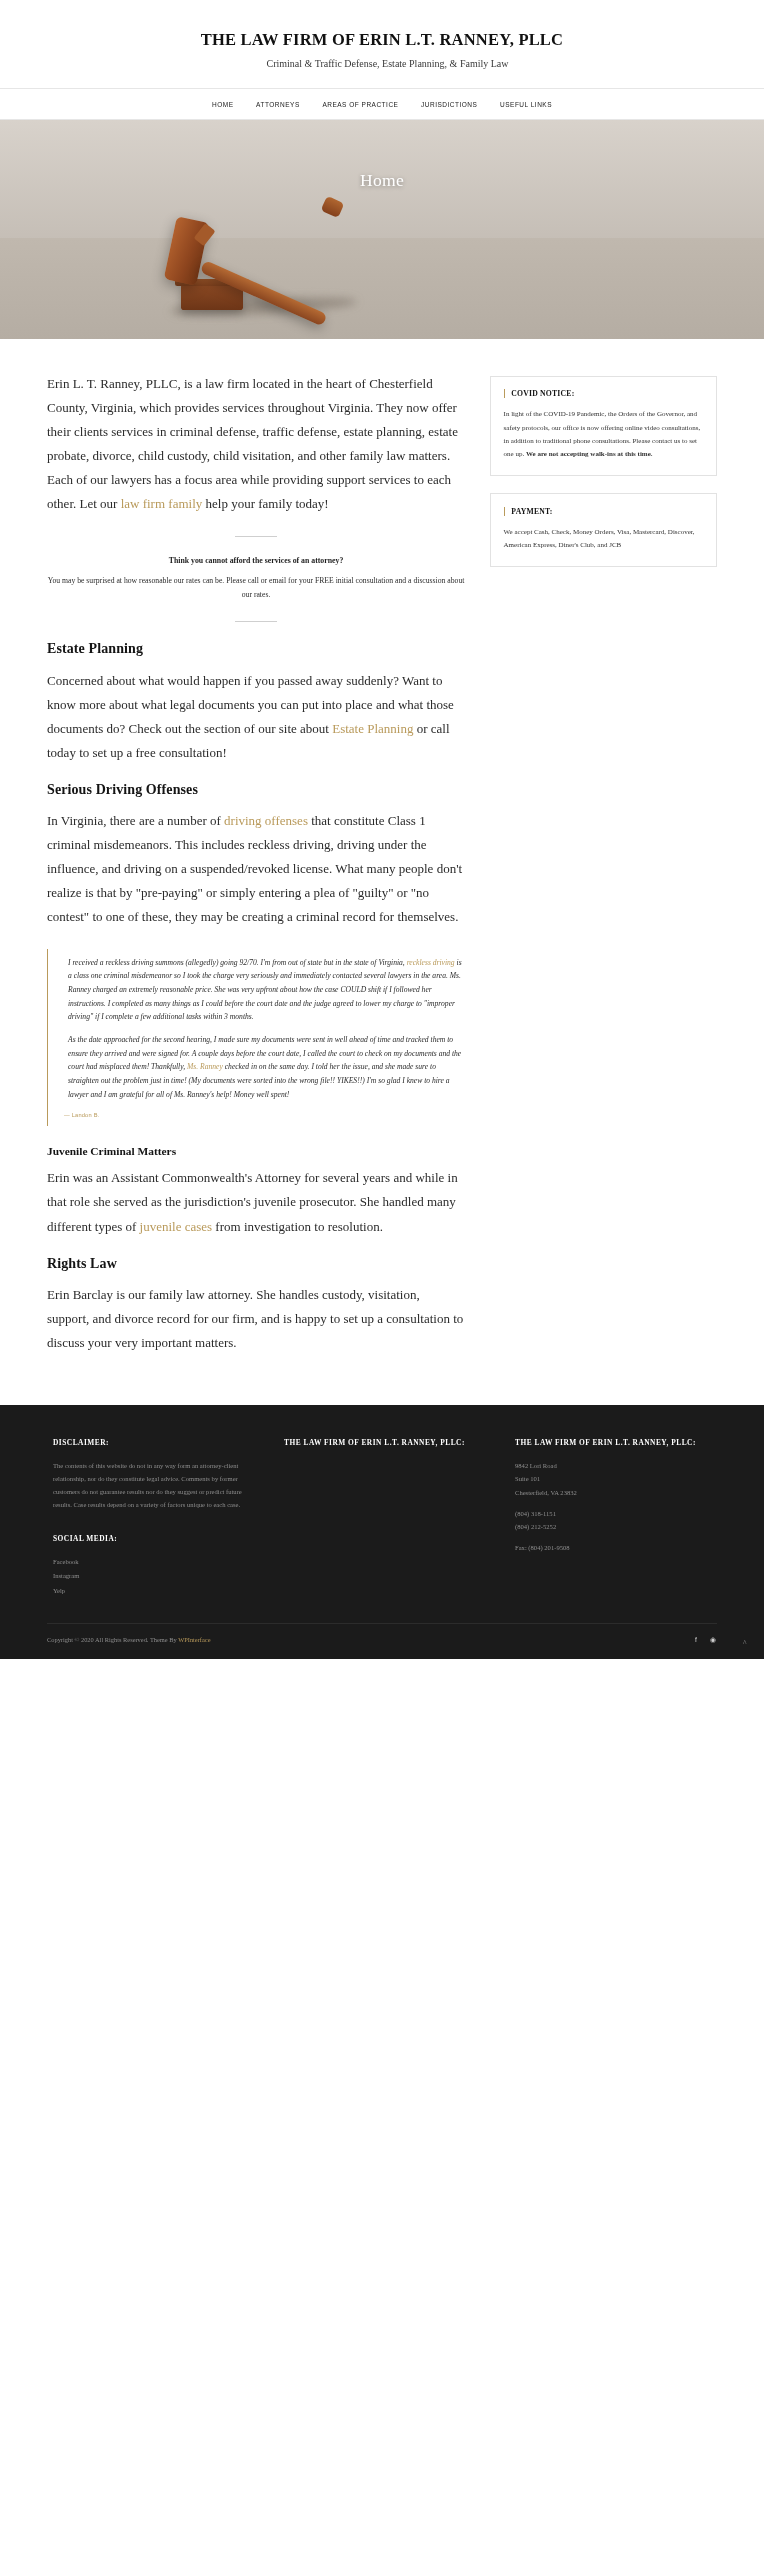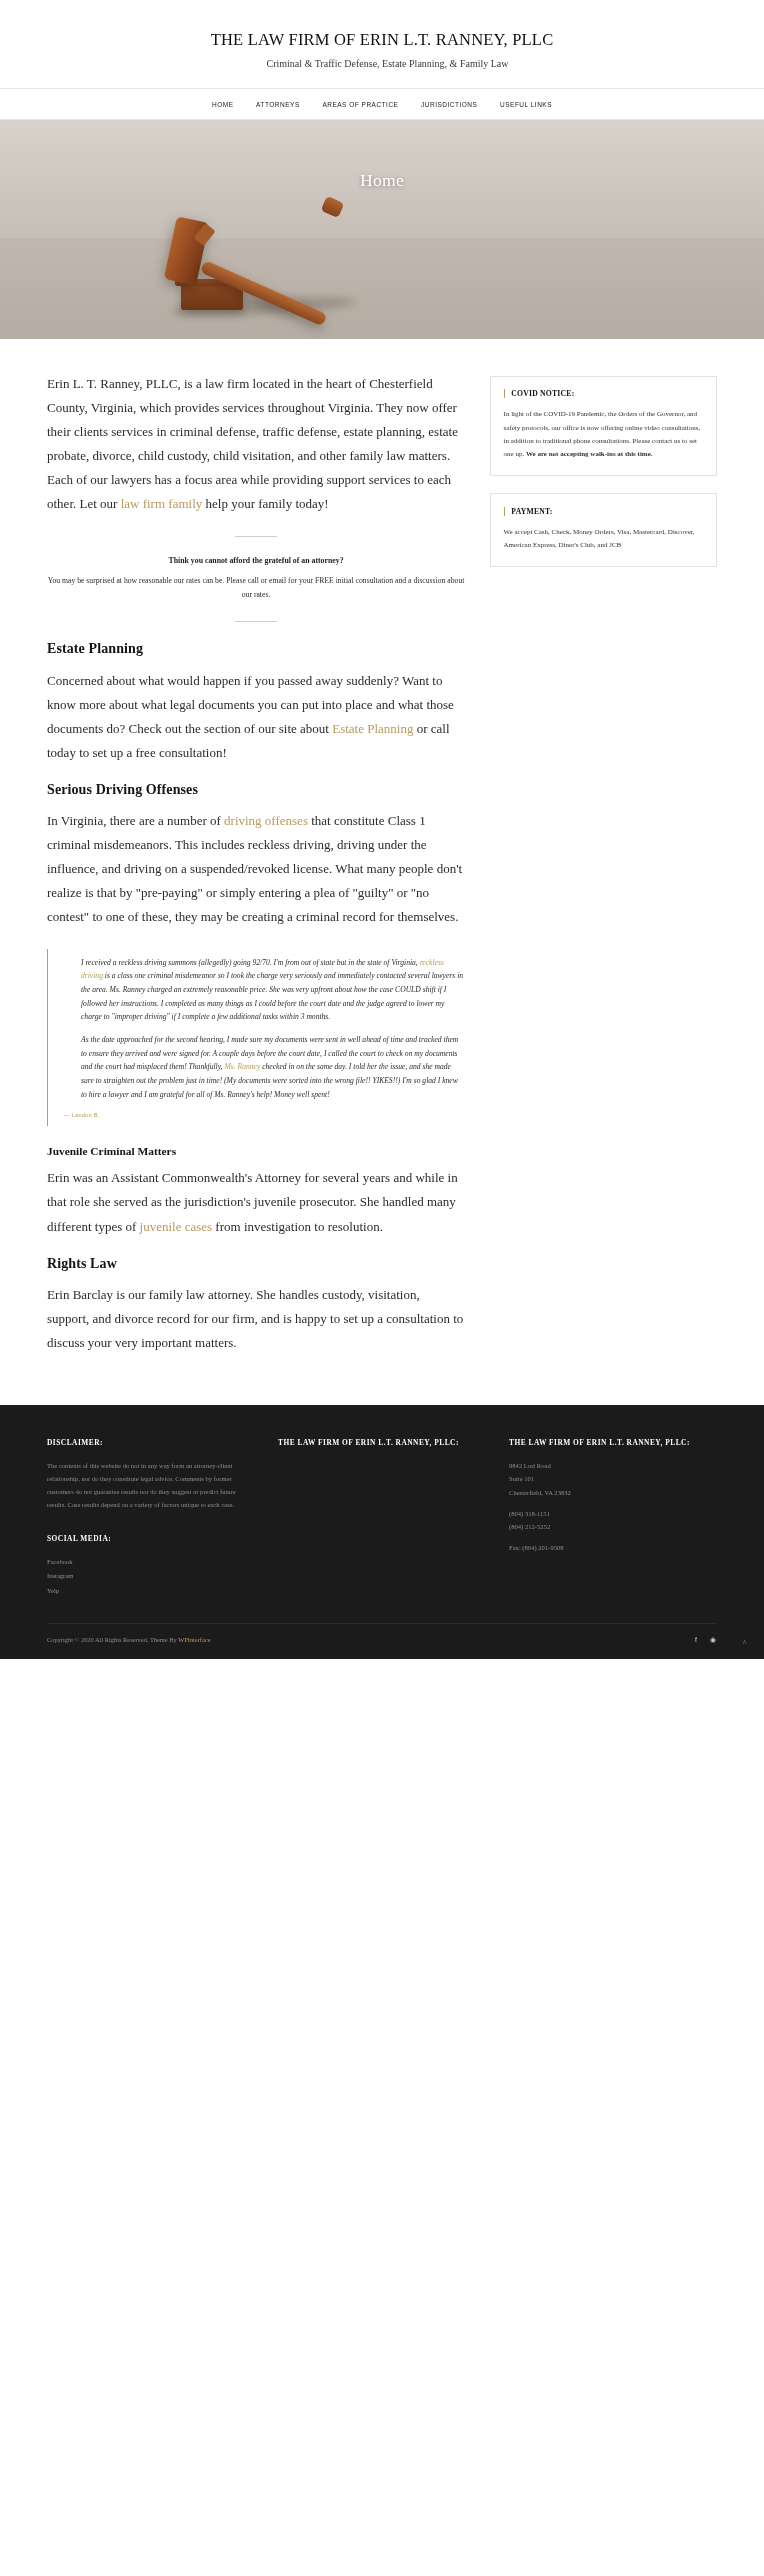--- a/index.html
+++ b/index.html
@@ -16,21 +16,21 @@
   }
 
   
   .site-header {
     background: #ffffff;
     padding: 29.5px 0 0 0;
     text-align: center;
   }
   .site-title {
     font-family: "Liberation Serif", serif;
-    font-weight: normal;
+    font-weight: bold;
     font-size: 16.5px;
     letter-spacing: 0.2px;
     color: #111111;
     margin: 0 0 8px 0;
   }
   .site-tagline {
     font-family: "Liberation Serif", serif;
     font-size: 10px;
     color: #3a3a3a;
     margin: 0 0 19.3px 0;
@@ -215,21 +215,21 @@
     border-left: 1.7px solid #b99a5b;
     padding: 6.8px 0 5.7px 16px;
     margin: 19.3px 0 11.4px 0;
   }
   .testimonial p {
     font-family: "Liberation Serif", serif;
     font-style: italic;
     font-size: 7.6px;
     line-height: 1.8;
     color: #2b2b2b;
-    margin: 0 0 9px 17px;
+    margin: 0 0 9px 4px;
   }
   .testimonial .cite {
     font-family: "Liberation Sans", sans-serif;
     font-style: normal;
     font-size: 5.7px;
     color: #b99a5b;
     letter-spacing: 0.2px;
     margin: 0;
   }
 
@@ -273,21 +273,21 @@
     color: #c9c9c9;
     padding: 33px 0 0 0;
   }
   .footer-wrap {
     width: 670px;
     margin: 0 auto;
     display: flex;
     gap: 23px;
     padding-bottom: 25px;
   }
-  .footer-col { width: 212px; }
+  .footer-col { width: 212px; margin-left: 6px; }
   .footer-head {
     font-family: "Liberation Serif", serif;
     font-weight: bold;
     font-size: 7.4px;
     letter-spacing: 0.5px;
     color: #ffffff;
     margin: 0 0 11.4px 0;
   }
   .footer-text {
     font-family: "Liberation Serif", serif;
@@ -380,21 +380,21 @@
 
 <div class="page-wrap">
 
   <main class="content-col">
 
     <p class="intro-p"><span>Erin L. T. Ranney, PLLC, is a law firm located in the heart of Chesterfield County, Virginia, which provides services throughout Virginia. They now offer their clients services in criminal defense, traffic defense, estate planning, estate probate, divorce, child custody, child visitation, and other family law matters. Each of our lawyers has a focus area while providing support services to each other. Let our </span><a class="link-accent" href="#">law firm family</a><span> help your family today!</span></p>
 
     <hr class="hr-short">
 
     <div class="center-block">
-      <p class="center-q">Think you cannot afford the grateful of an attorney?</p>
+      <p class="center-q">Think you cannot afford the services of an attorney?</p>
       <p class="center-p">You may be surprised at how reasonable our rates can be.  Please call or email for your FREE initial consultation and a discussion about our rates.</p>
     </div>
 
     <hr class="hr-short">
 
     <h2 class="section-head">Estate Planning</h2>
     <p class="body-p"><span>Concerned about what would happen if you passed away suddenly?  Want to know more about what legal documents you can put into place and what those documents do?  Check out the section of our site about </span><a class="link-accent" href="#">Estate Planning</a><span> or call today to set up a free consultation!</span></p>
 
     <h2 class="section-head">Serious Driving Offenses</h2>
     <p class="body-p"><span>In Virginia, there are a number of </span><a class="link-accent" href="#">driving offenses</a><span> that constitute Class 1 criminal misdemeanors.  This includes reckless driving, driving under the influence, and driving on a suspended/revoked license.  What many people don't realize is that by "pre-paying" or simply entering a plea of "guilty" or "no contest" to one of these, they may be creating a criminal record for themselves.</span></p>

